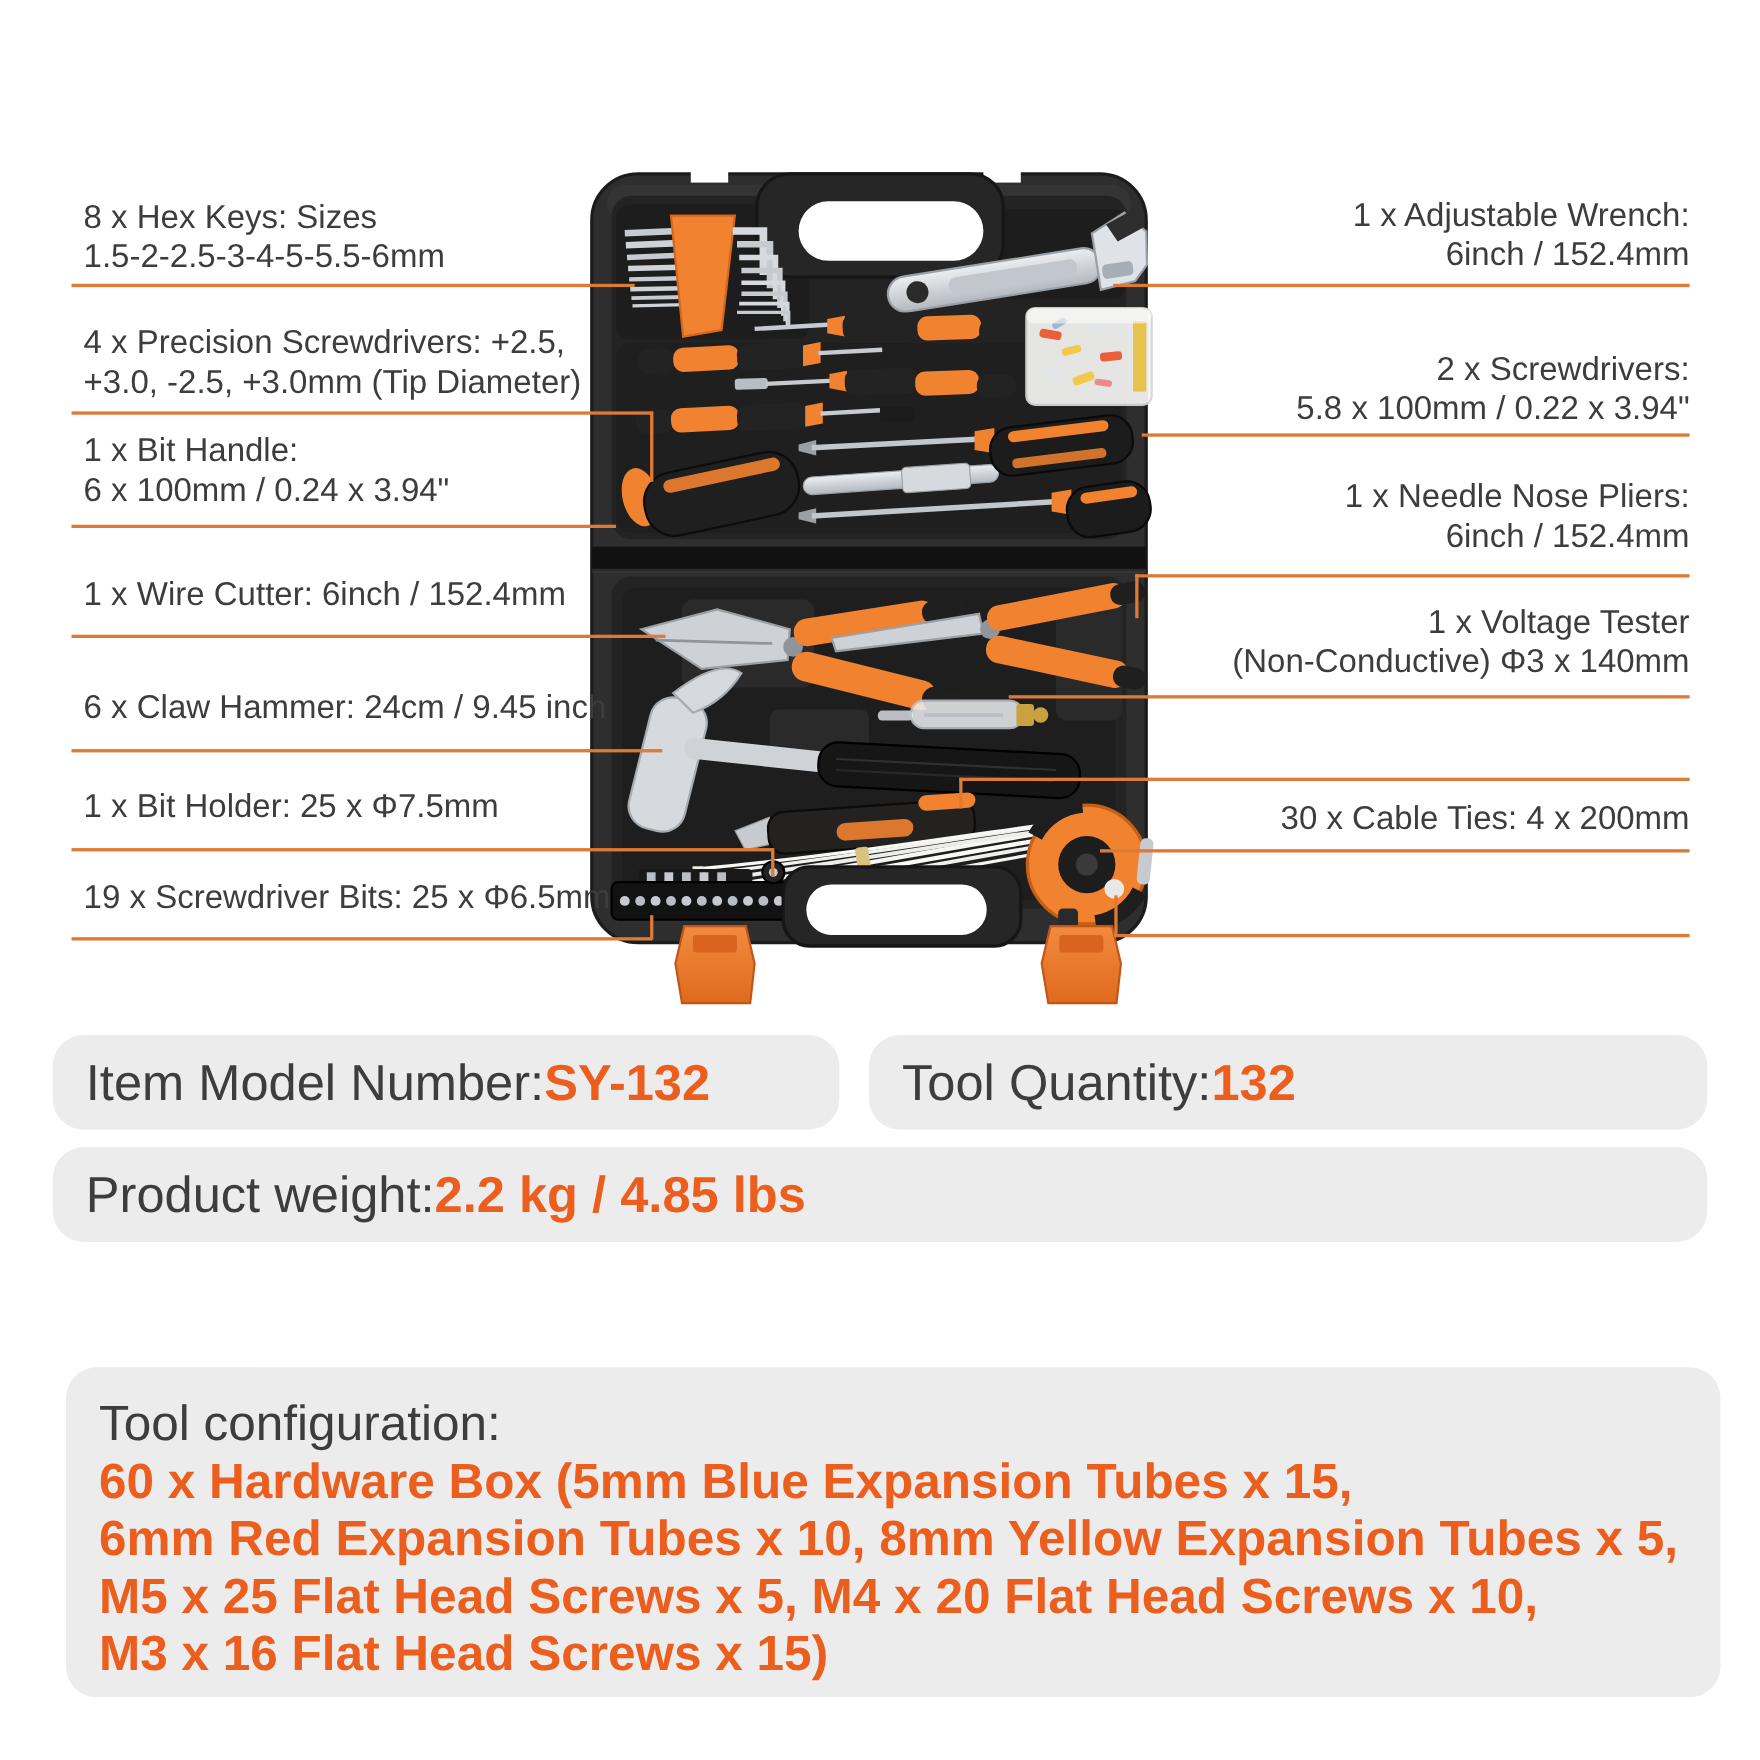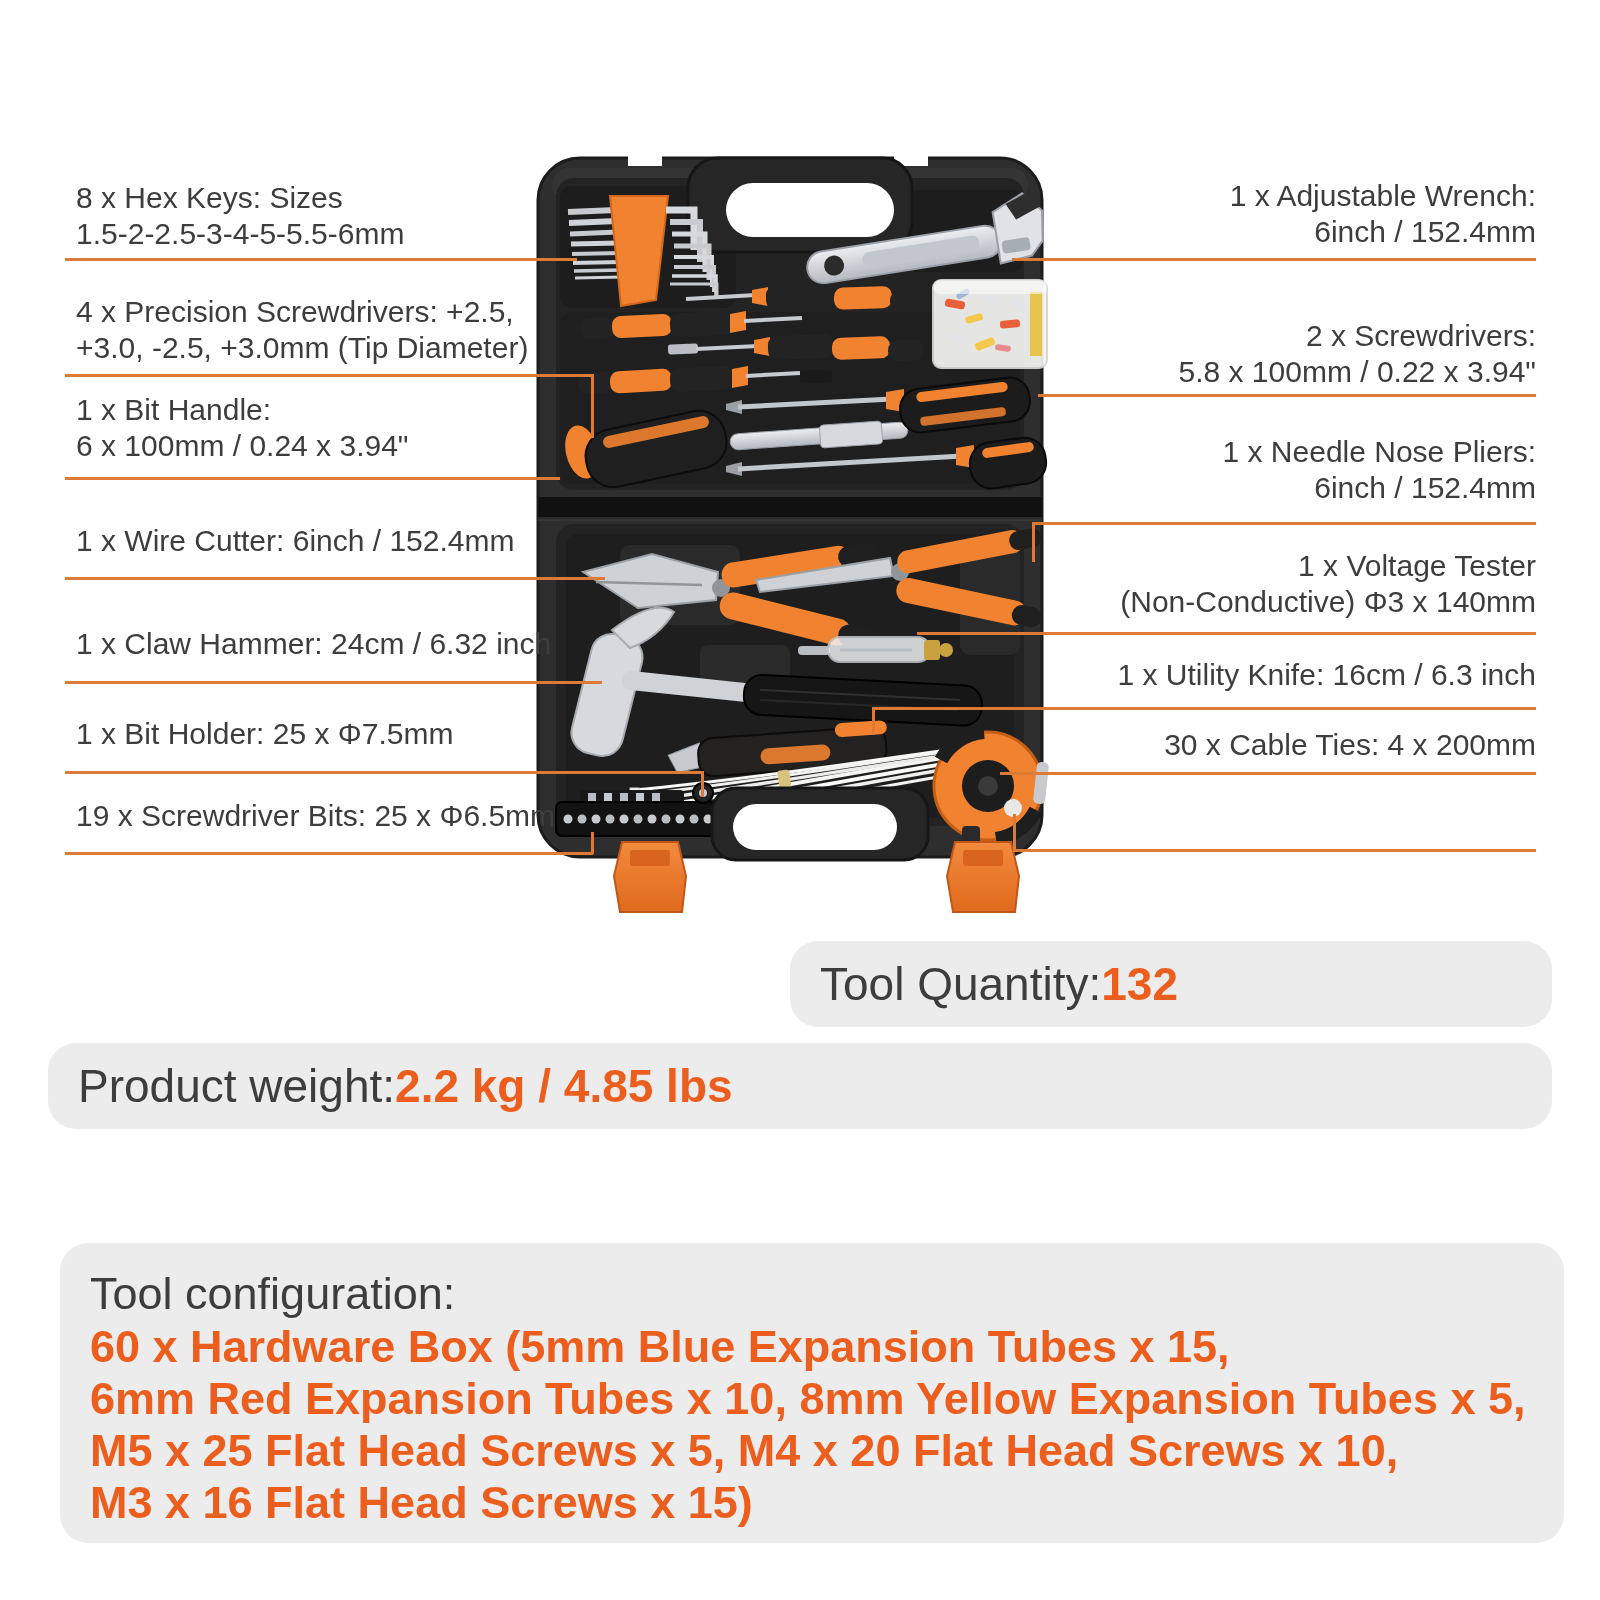--- a/index.html
+++ b/index.html
@@ -276,33 +276,32 @@
     </g>
   </svg>
 
   <div class="callout left" style="top:180px">8 x Hex Keys: Sizes
 1.5-2-2.5-3-4-5-5.5-6mm</div>
   <div class="callout left" style="top:294px">4 x Precision Screwdrivers: +2.5,
 +3.0, -2.5, +3.0mm (Tip Diameter)</div>
   <div class="callout left" style="top:392px">1 x Bit Handle:
 6 x 100mm / 0.24 x 3.94"</div>
   <div class="callout left" style="top:523px">1 x Wire Cutter: 6inch / 152.4mm</div>
-  <div class="callout left" style="top:626px">1 x Claw Hammer: 24cm / 6.32 inch</div>
+  <div class="callout left" style="top:626px">6 x Claw Hammer: 24cm / 9.45 inch</div>
   <div class="callout left" style="top:716px">1 x Bit Holder: 25 x Φ7.5mm</div>
   <div class="callout left" style="top:798px">19 x Screwdriver Bits: 25 x Φ6.5mm</div>
 
   <div class="callout right" style="top:178px">1 x Adjustable Wrench:
 6inch / 152.4mm</div>
   <div class="callout right" style="top:318px">2 x Screwdrivers:
 5.8 x 100mm / 0.22 x 3.94"</div>
   <div class="callout right" style="top:434px">1 x Needle Nose Pliers:
 6inch / 152.4mm</div>
   <div class="callout right" style="top:548px">1 x Voltage Tester
 (Non-Conductive) Φ3 x 140mm</div>
-  <div class="callout right" style="top:657px">1 x Utility Knife: 16cm / 6.3 inch</div>
   <div class="callout right" style="top:727px">30 x Cable Ties: 4 x 200mm</div>
 
   <div class="cline" style="left:65px;top:258px;width:512px"></div>
   <div class="cline" style="left:65px;top:374px;width:528px"></div>
   <div class="cline-v" style="left:591px;top:374px;height:64px"></div>
   <div class="cline" style="left:65px;top:477px;width:495px"></div>
   <div class="cline" style="left:65px;top:577px;width:540px"></div>
   <div class="cline" style="left:65px;top:681px;width:537px"></div>
   <div class="cline" style="left:65px;top:771px;width:638px"></div>
   <div class="cline-v" style="left:701px;top:771px;height:26px"></div>
@@ -313,20 +312,24 @@
   <div class="cline" style="left:1038px;top:394px;width:498px"></div>
   <div class="cline" style="left:1032px;top:522px;width:504px"></div>
   <div class="cline-v" style="left:1032px;top:522px;height:40px"></div>
   <div class="cline" style="left:917px;top:632px;width:619px"></div>
   <div class="cline" style="left:872px;top:707px;width:664px"></div>
   <div class="cline-v" style="left:872px;top:707px;height:28px"></div>
   <div class="cline" style="left:1000px;top:772px;width:536px"></div>
   <div class="cline" style="left:1013px;top:849px;width:523px"></div>
   <div class="cline-v" style="left:1013px;top:814px;height:37px"></div>
 
+  <div class="bar" style="left:48px;top:941px;width:715px;height:86px">
+    <span>Item Model Number:</span>
+      <span class="val">SY-132</span>
+  </div>
   <div class="bar" style="left:790px;top:941px;width:762px;height:86px">
     <span>Tool Quantity:</span>
       <span class="val">132</span>
   </div>
   <div class="bar" style="left:48px;top:1043px;width:1504px;height:86px">
     <span>Product weight:</span>
       <span class="val">2.2 kg / 4.85 lbs</span>
   </div>
   <div class="bar-block" style="left:60px;top:1243px;width:1504px;height:300px">
     <div class="cfg-label">Tool configuration:</div>

